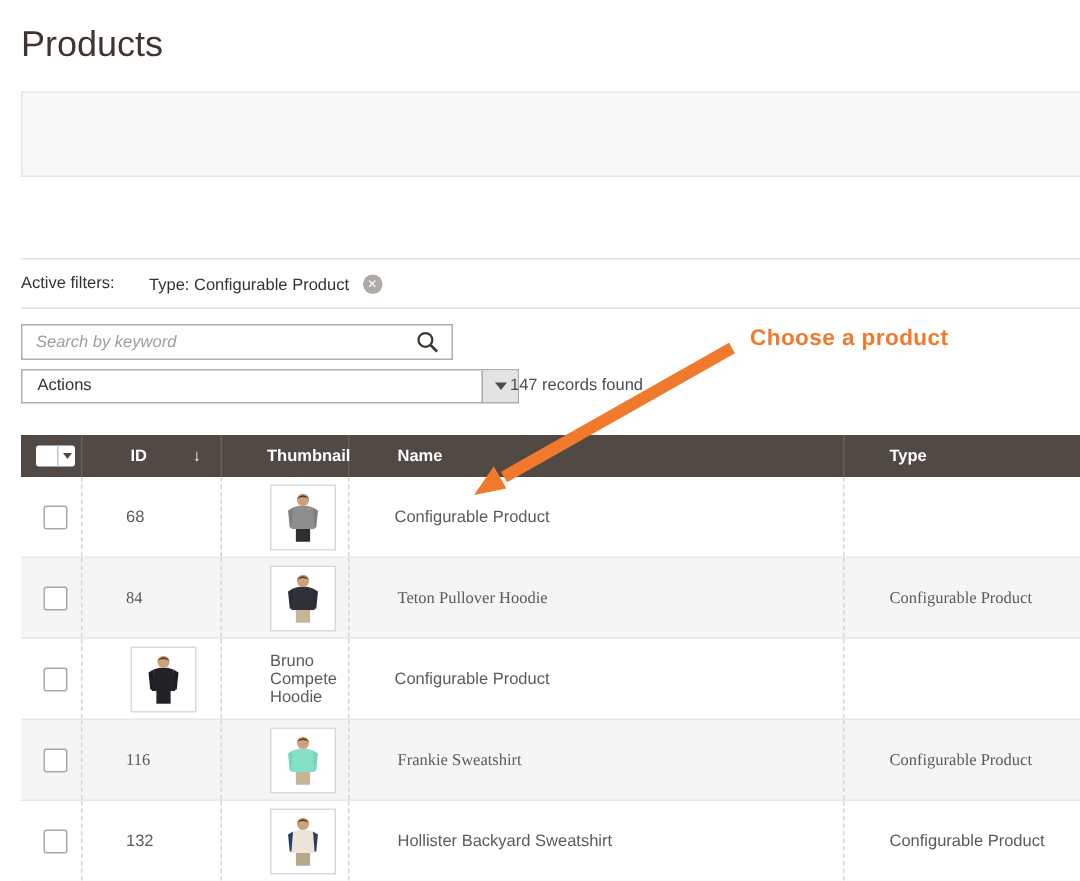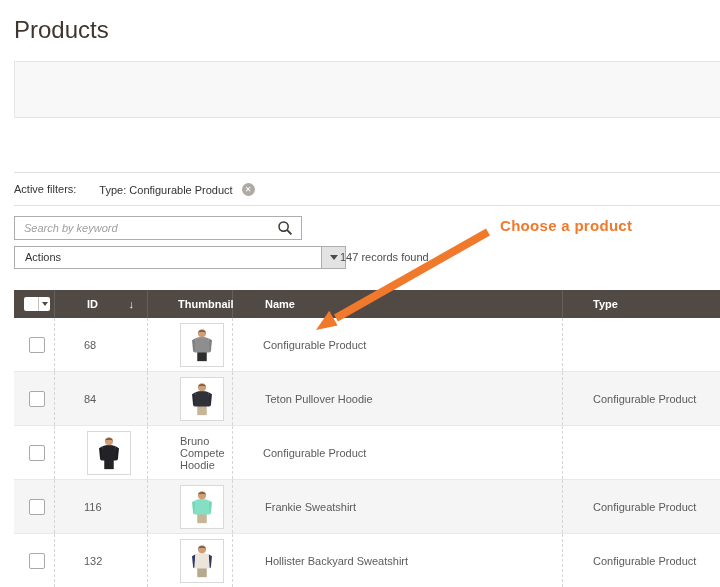--- a/index.html
+++ b/index.html
@@ -45,21 +45,21 @@
   .h-thumb{padding-left:10px;}
   .h-name{padding-left:12px;}
   .h-type{padding-left:10px;}
   .sort-icon{font-weight:400;font-size:11px;color:#f7f4f2;}
   .selall{margin-left:10px;width:26px;height:14px;background:#fff;border-radius:2px;display:flex;cursor:pointer;}
   .selall .box{flex:1;}
   .selall .caret{width:11px;border-left:1px solid #c4c4c4;display:flex;align-items:center;justify-content:center;}
   .selall .caret .tri-down{border-left-width:3px;border-right-width:3px;border-top-width:4px;}
 
   .grow{height:54px;border-bottom:1px solid #e8e8e8;box-sizing:border-box;background:#fff;cursor:pointer;}
-  .grow.alt{background:#f5f5f5;}
+  .grow.alt{background:#f5f5f5;font-family:Liberation Serif, serif;}
   .grow .cell{display:flex;align-items:center;border-right:1px dashed #d5d5d5;box-sizing:border-box;font-size:11px;color:#5b5b5b;}
   .grow .cell:last-child{border-right:none;}
   .checkbox{width:14px;height:14px;border:1px solid #a8a8a8;border-radius:2px;background:#fff;margin-left:15px;cursor:pointer;}
   .c-id{padding-left:9px;}
   .c-name{padding-left:12px;}
   .c-type{padding-left:10px;}
   .thumb{width:42px;height:42px;margin-left:12px;border:1px solid #d9d9d9;background:#fff;display:flex;align-items:center;justify-content:center;}
   .thumb svg{display:block;}
 
   

